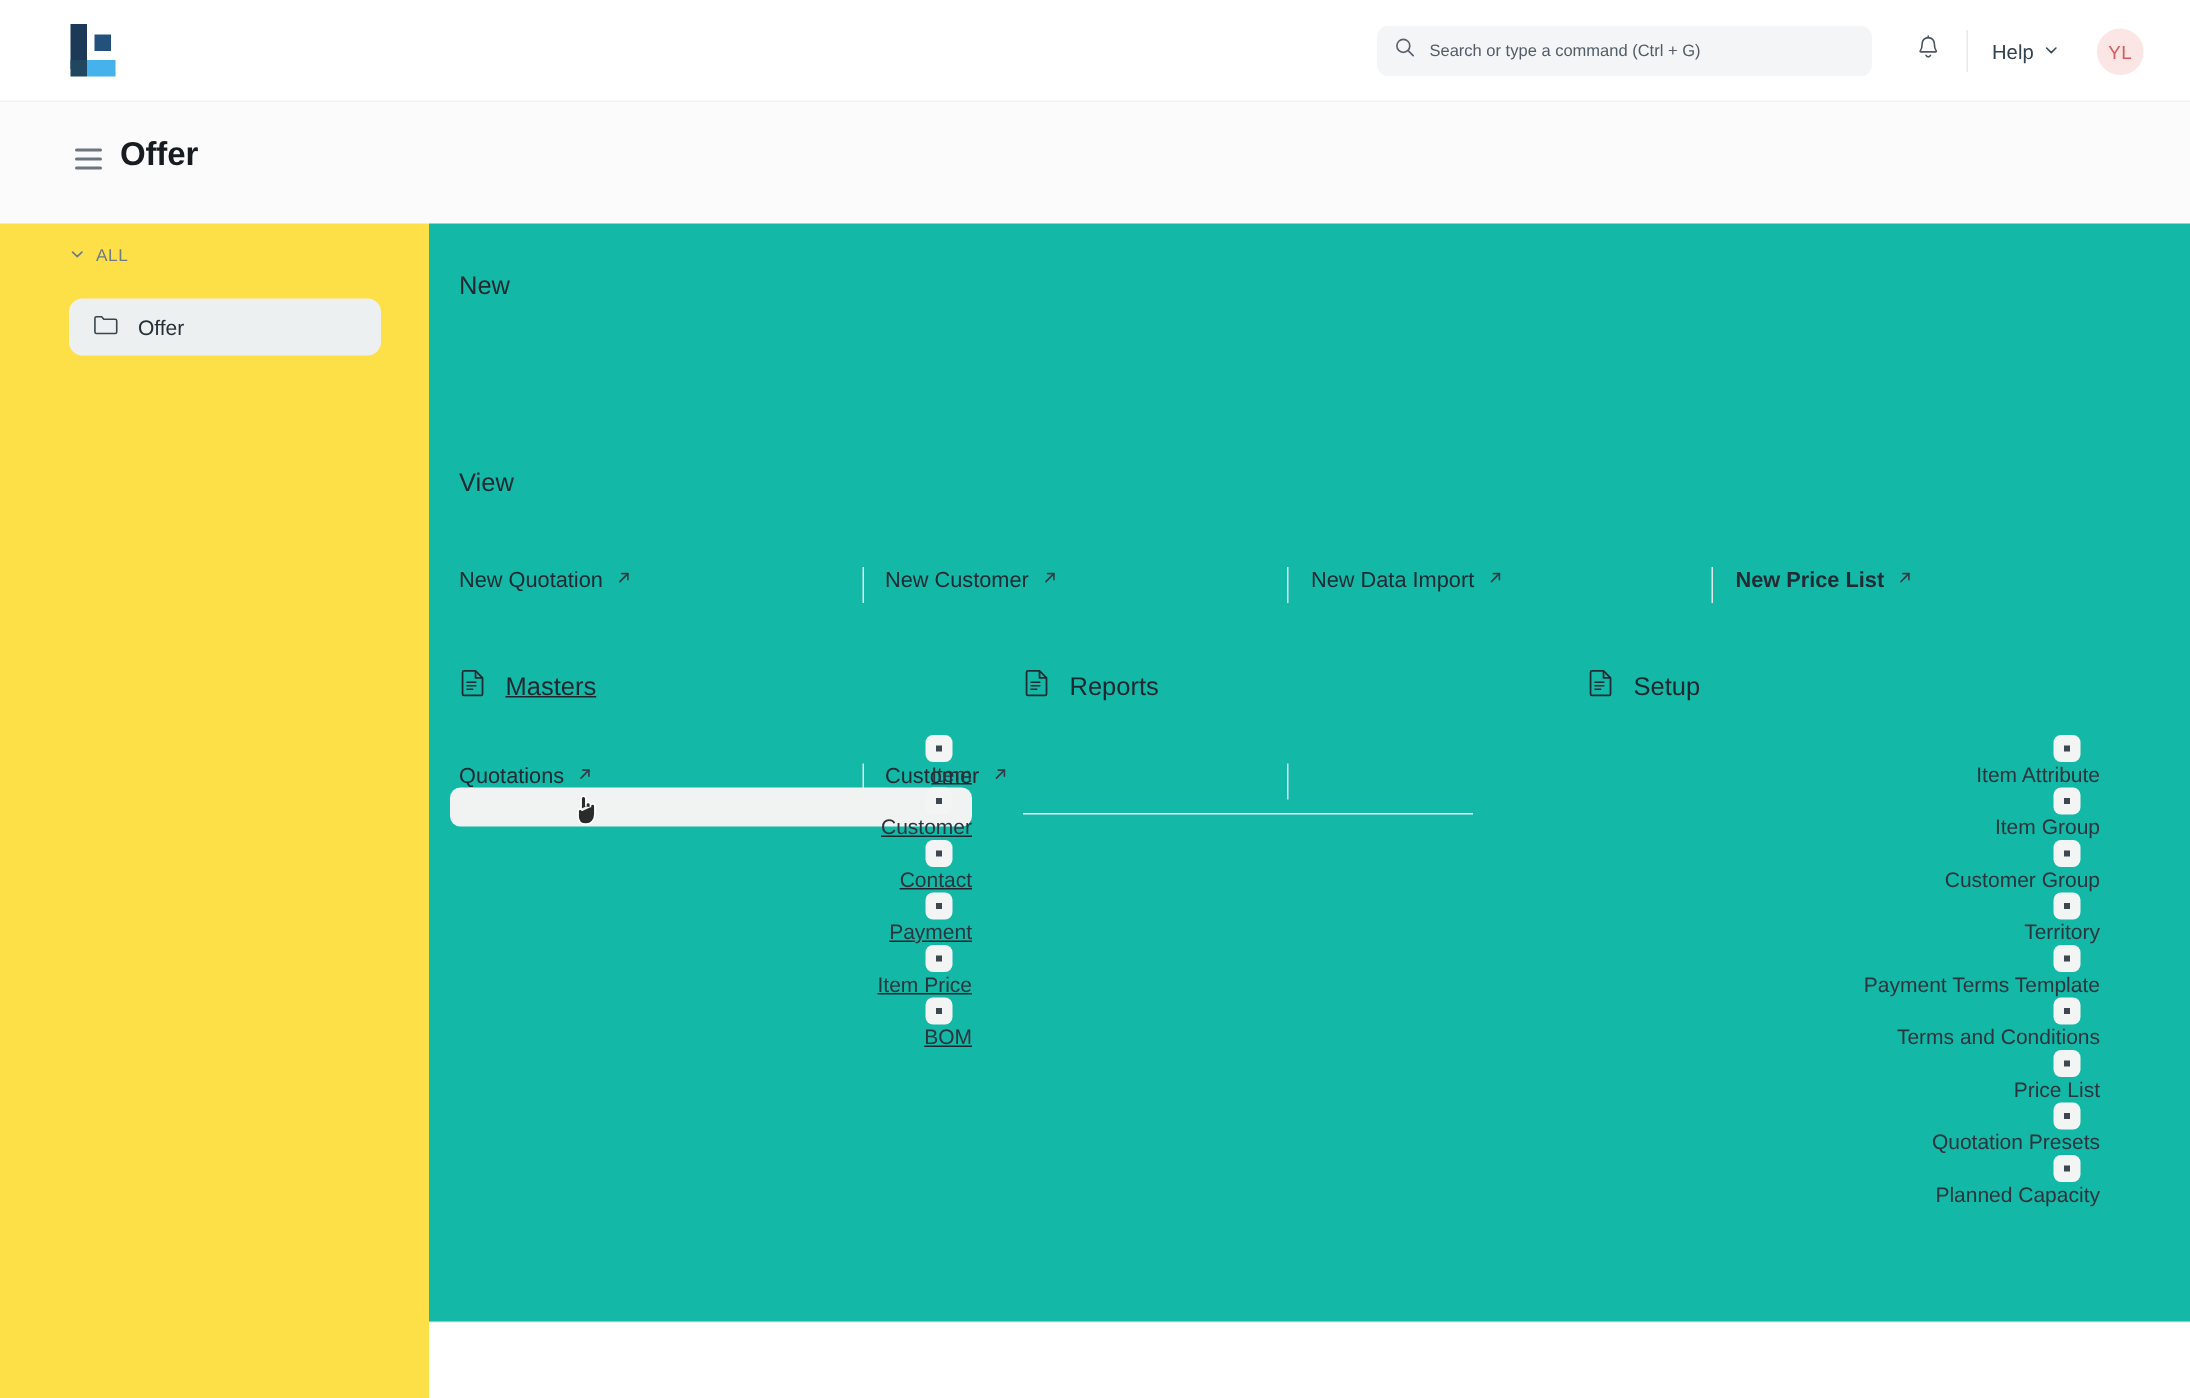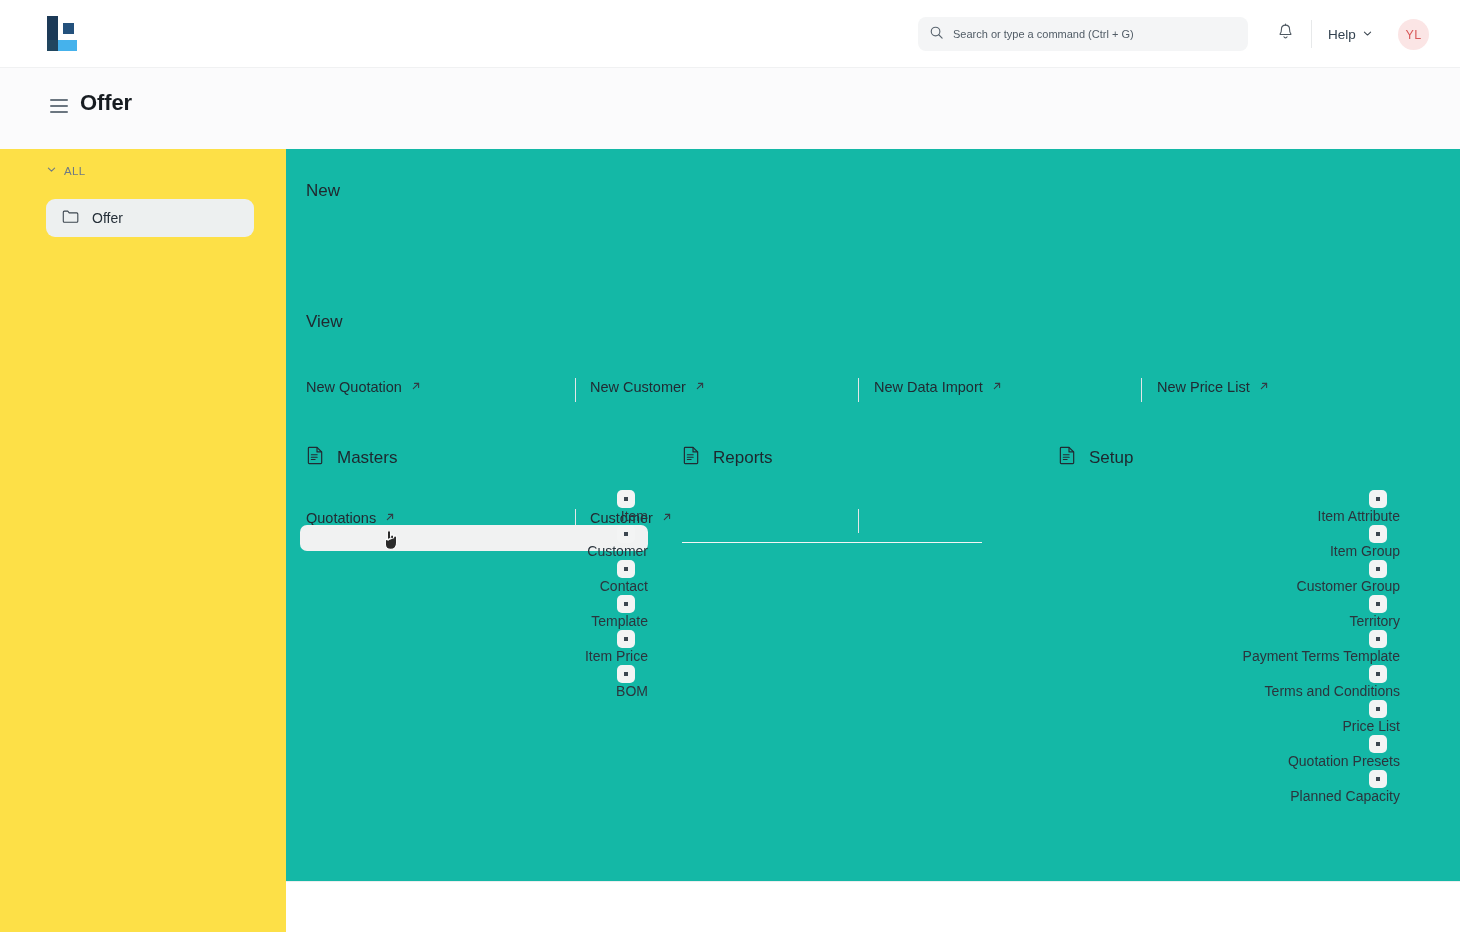--- a/index.html
+++ b/index.html
@@ -249,21 +249,21 @@
     position: absolute;
     width: 1px; height: 24px;
     background: #e3e6e8;
   }
 
   
   .card {
     position: absolute;
     top: 296px;
   }
-  .card-masters { left: 20px; width: 350px; }
+  .card-masters { left: 20px; width: 350px; text-decoration: underline; }
   .card-reports { left: 396px; width: 350px; }
   .card-setup   { left: 772px; width: 360px; }
 
   .card-head {
     display: flex;
     align-items: center;
     margin-bottom: 20px;
   }
   .card-head .doc-icon { margin-right: 12px; display: block; flex: 0 0 auto; }
   .card-head span {
@@ -434,21 +434,21 @@
       <span>New Data Import</span>
       <span class="arrow">
         <svg width="12" height="12" viewBox="0 0 12 12" fill="none">
           <path d="M3.3 8.7L8.6 3.4" stroke="#323c45" stroke-width="1.1" stroke-linecap="round"></path>
           <path d="M4.5 3.4h4.1v4.1" stroke="#323c45" stroke-width="1.1" stroke-linecap="round" stroke-linejoin="round"></path>
         </svg>
       </span>
     </div>
     <div class="vdiv" style="left:855px; top:-1px;"></div>
 
-    <div class="shortcut" style="left:871px;">
+    <div class="shortcut" style="left:871px;font-weight:bold;">
       <span>New Price List</span>
       <span class="arrow">
         <svg width="12" height="12" viewBox="0 0 12 12" fill="none">
           <path d="M3.3 8.7L8.6 3.4" stroke="#323c45" stroke-width="1.1" stroke-linecap="round"></path>
           <path d="M4.5 3.4h4.1v4.1" stroke="#323c45" stroke-width="1.1" stroke-linecap="round" stroke-linejoin="round"></path>
         </svg>
       </span>
     </div>
   </div>
 
@@ -507,21 +507,21 @@
     <div class="card-link">
       <span class="bullet">
           <i></i>
         </span>
       <span>Contact</span>
     </div>
     <div class="card-link">
       <span class="bullet">
           <i></i>
         </span>
-      <span>Template</span>
+      <span>Payment</span>
     </div>
     <div class="card-link">
       <span class="bullet">
           <i></i>
         </span>
       <span>Item Price</span>
     </div>
     <div class="card-link">
       <span class="bullet">
           <i></i>

